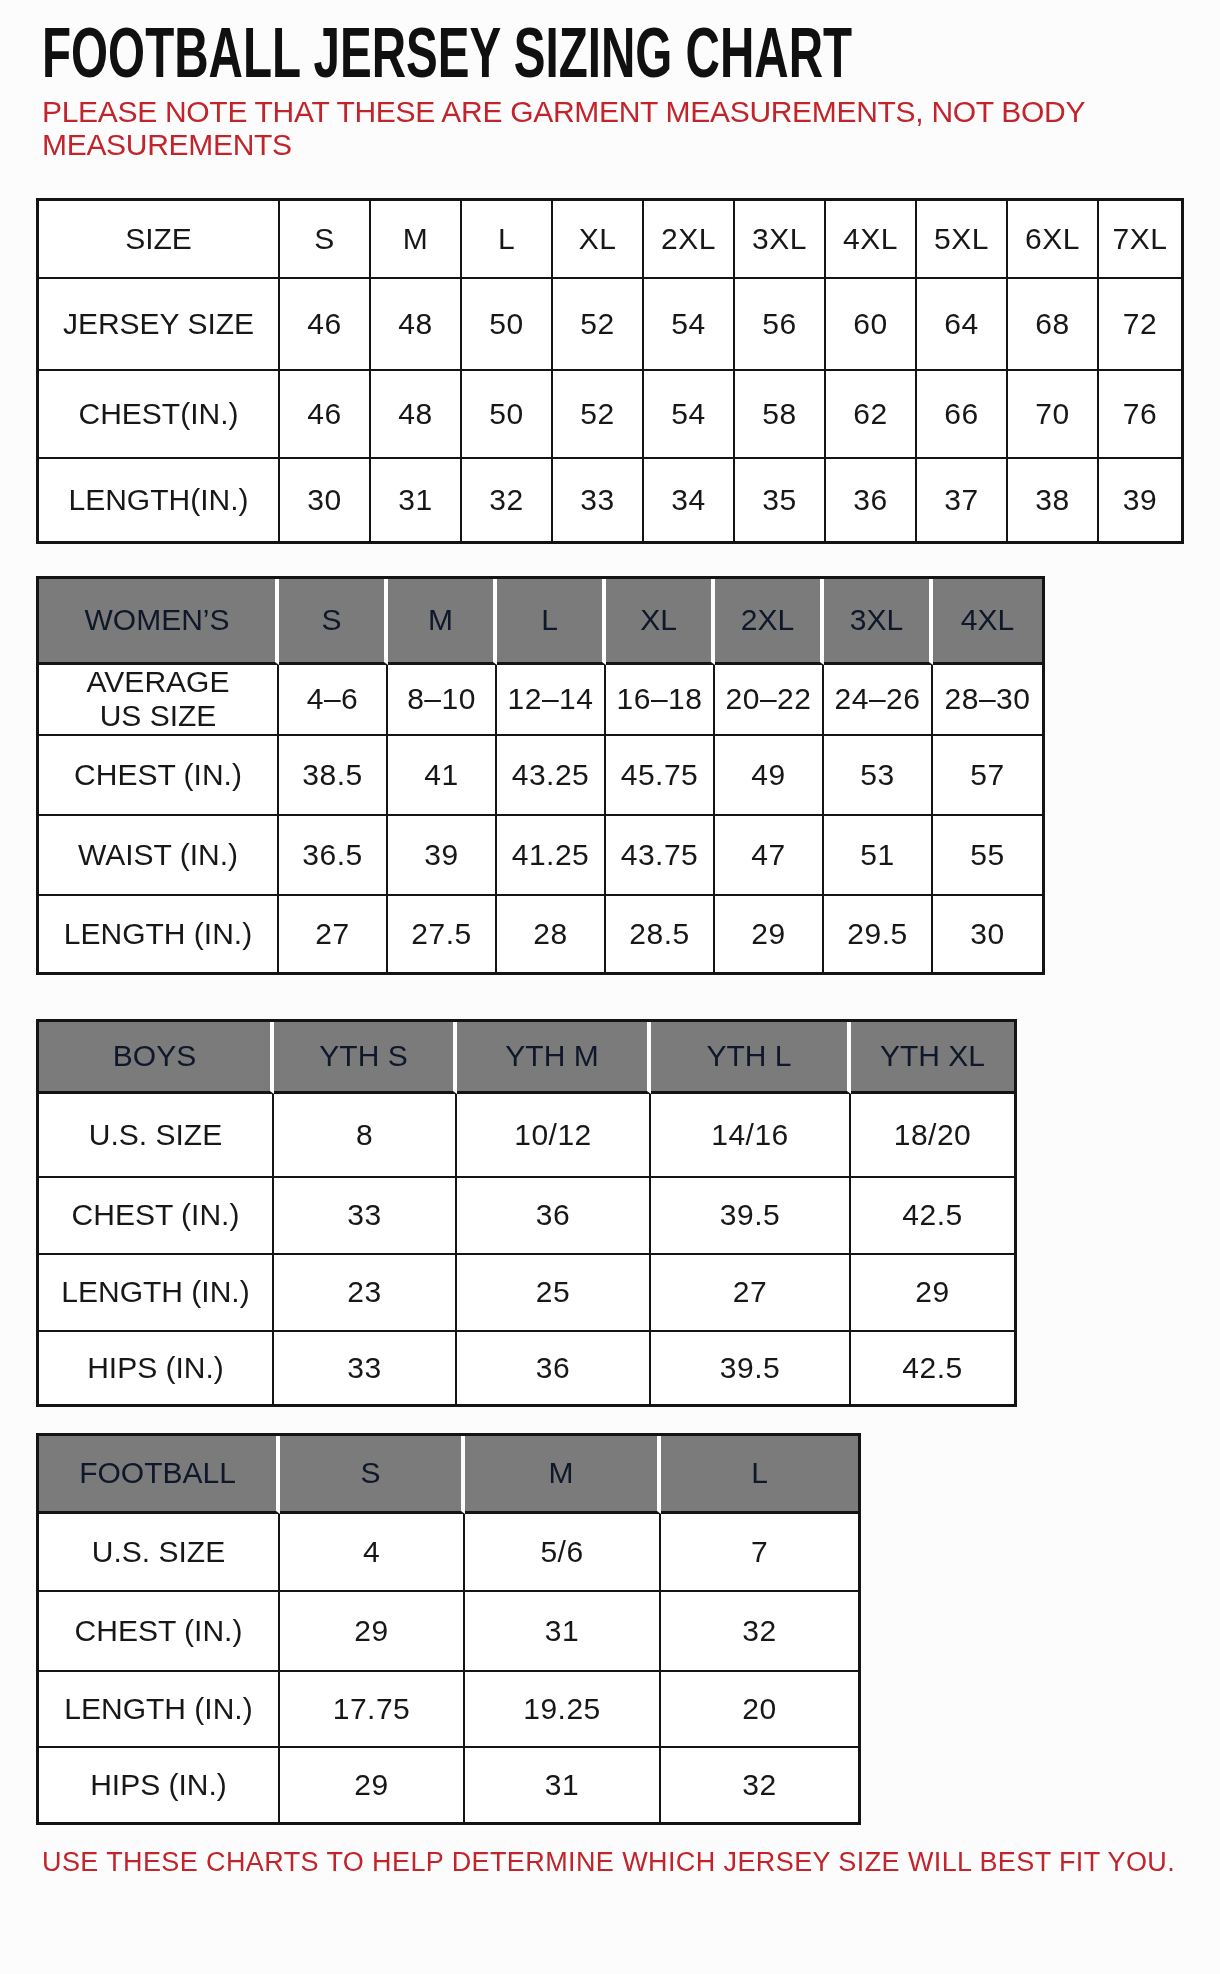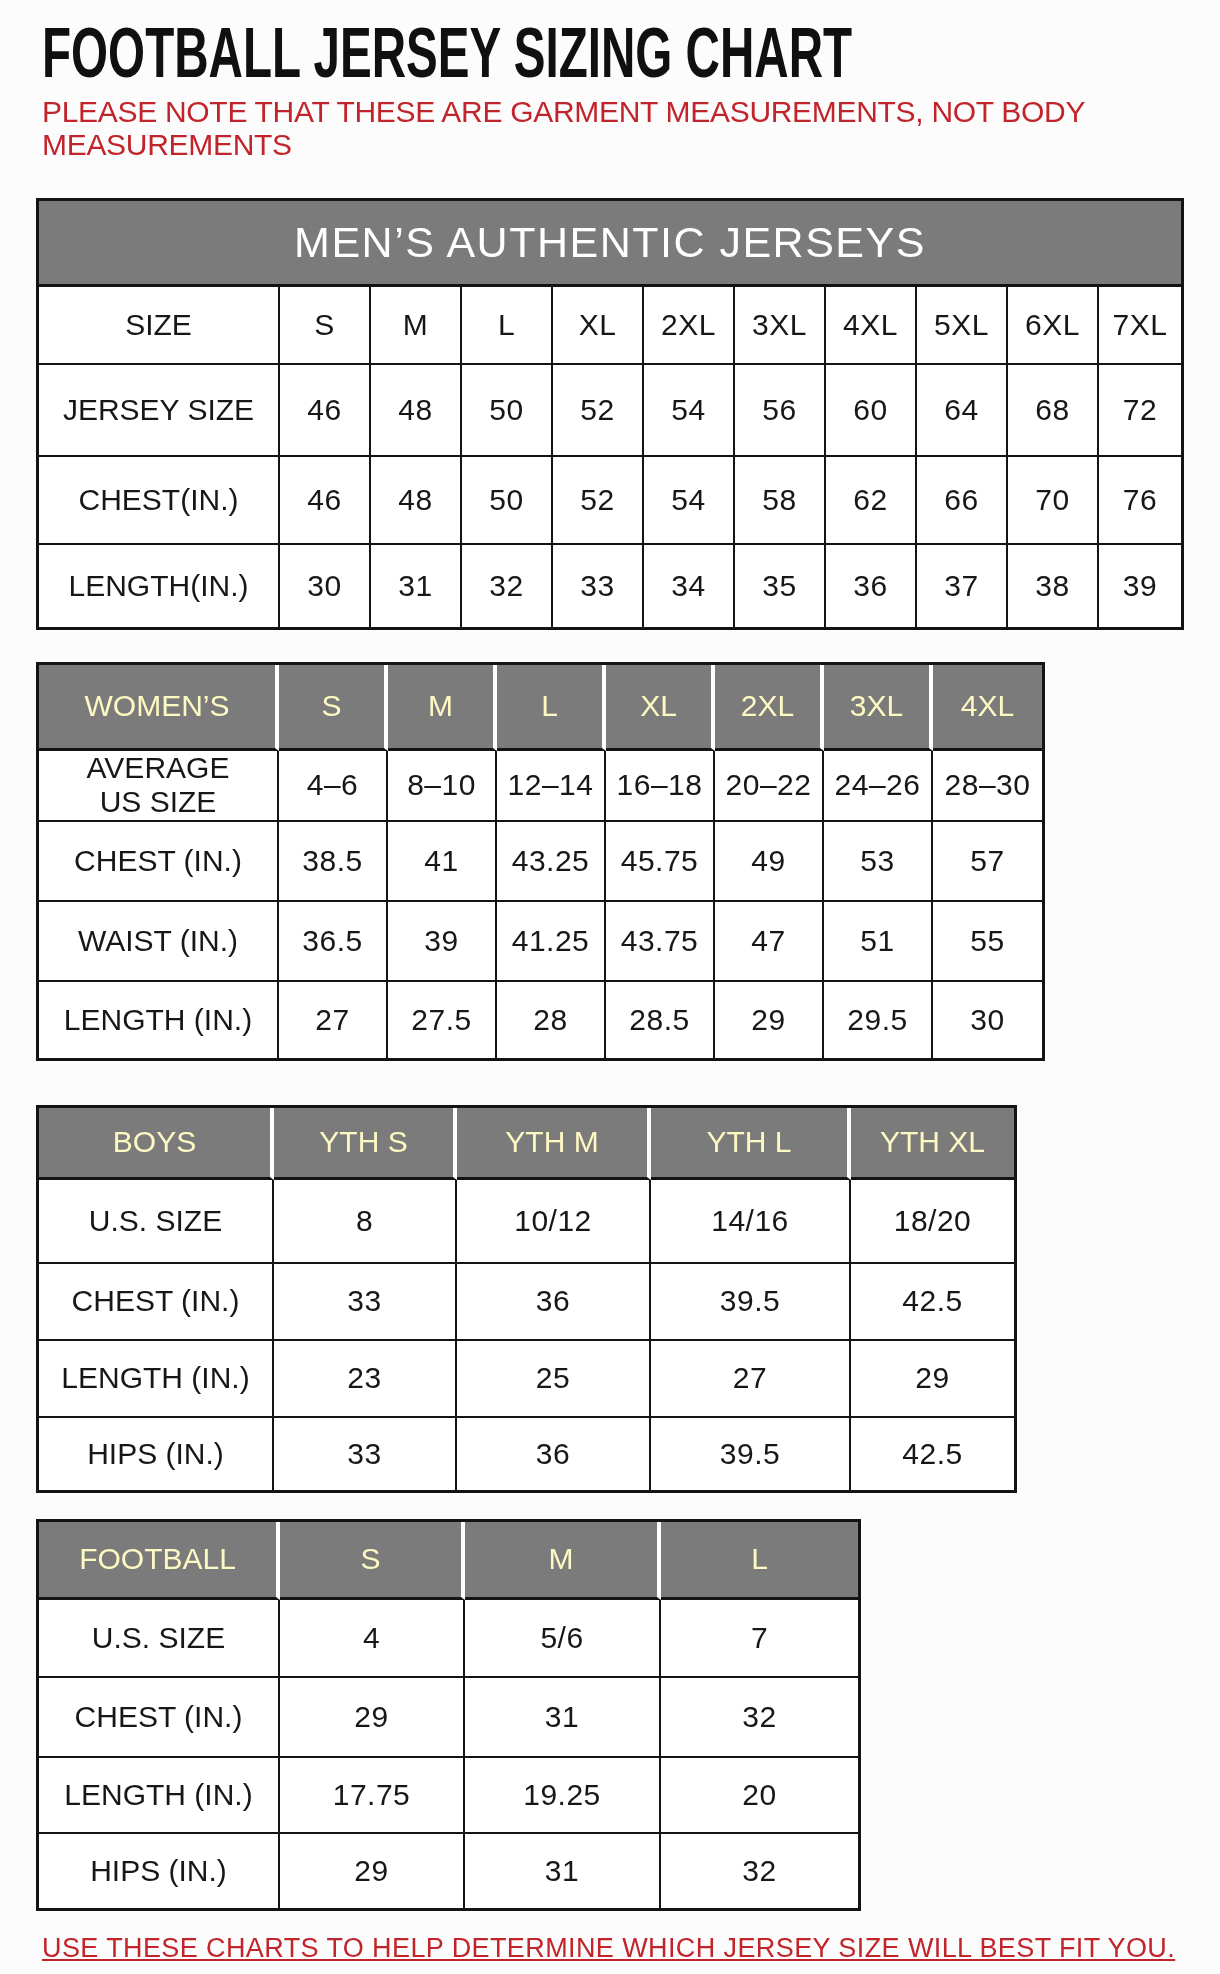--- a/index.html
+++ b/index.html
@@ -55,21 +55,21 @@
   .big-head{
     background:var(--gray,#7b7b7b);
     color:#ffffff;
     font-size:43px;
     letter-spacing:1.5px;
     border-right:0;
     border-bottom:3px solid var(--line,#141414);
   }
   tr.ghead td{
     background:var(--gray,#7b7b7b);
-    color:#fef9c3;
+    color:#0f172a;
     font-size:30px;
     border-right:4px solid #ffffff;
     border-bottom:3px solid var(--line,#141414);
   }
   tr.ghead td:last-child{border-right:0;}
 
   .lbl{white-space:pre-line;line-height:1.15;}
   .val{letter-spacing:0.5px;}
 
   #tbl-mens{margin-top:36px;}
@@ -77,21 +77,20 @@
   #tbl-boys{margin-top:44px;}
   #tbl-preschool{margin-top:26px;}
 
   .footer{
     margin:22px 0 0 6px;
     font-size:27px;
     letter-spacing:0.4px;
     color:var(--red,#c2242b);
     white-space:nowrap;
     font-weight:400;
-    text-decoration:underline;
   }
 </style>
 </head>
 <body>
 
 <div class="wrap">
 
   <h1 class="title">FOOTBALL JERSEY SIZING CHART</h1>
 
   <div class="note">
@@ -107,23 +106,20 @@
         <col style="width: 91px;">
         <col style="width: 91px;">
         <col style="width: 91px;">
         <col style="width: 91px;">
         <col style="width: 91px;">
         <col style="width: 91px;">
         <col style="width: 91px;">
         <col style="width: 82px;">
       </colgroup>
       <tbody>
-        <tr style="height: 86px;">
-          <td colspan="11" class="big-head">MEN’S AUTHENTIC JERSEYS</td>
-        </tr>
         <tr style="height: 78px;">
           <td class="lbl">SIZE</td>
           <td class="val">S</td>
           <td class="val">M</td>
           <td class="val">L</td>
           <td class="val">XL</td>
           <td class="val">2XL</td>
           <td class="val">3XL</td>
           <td class="val">4XL</td>
           <td class="val">5XL</td>

